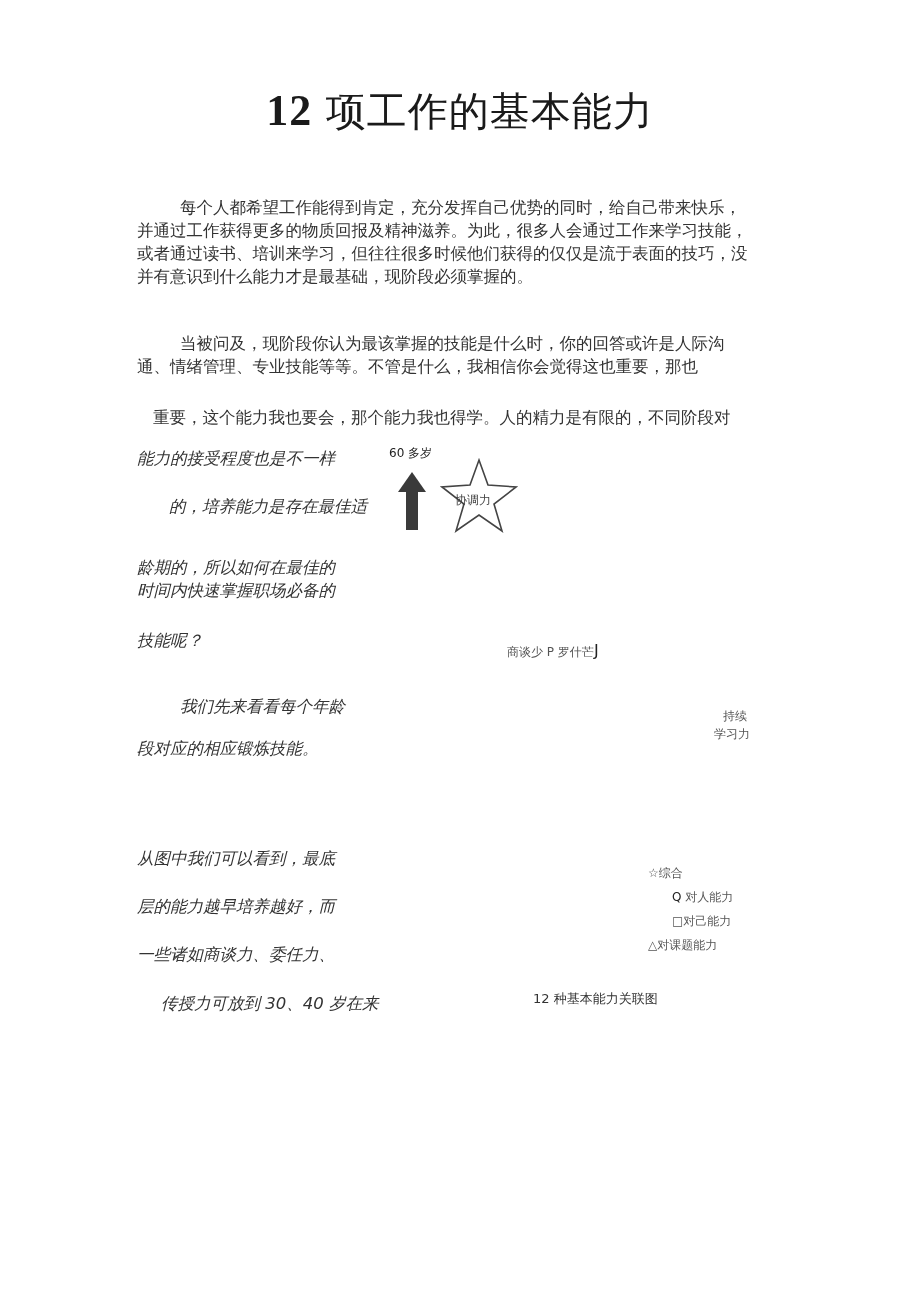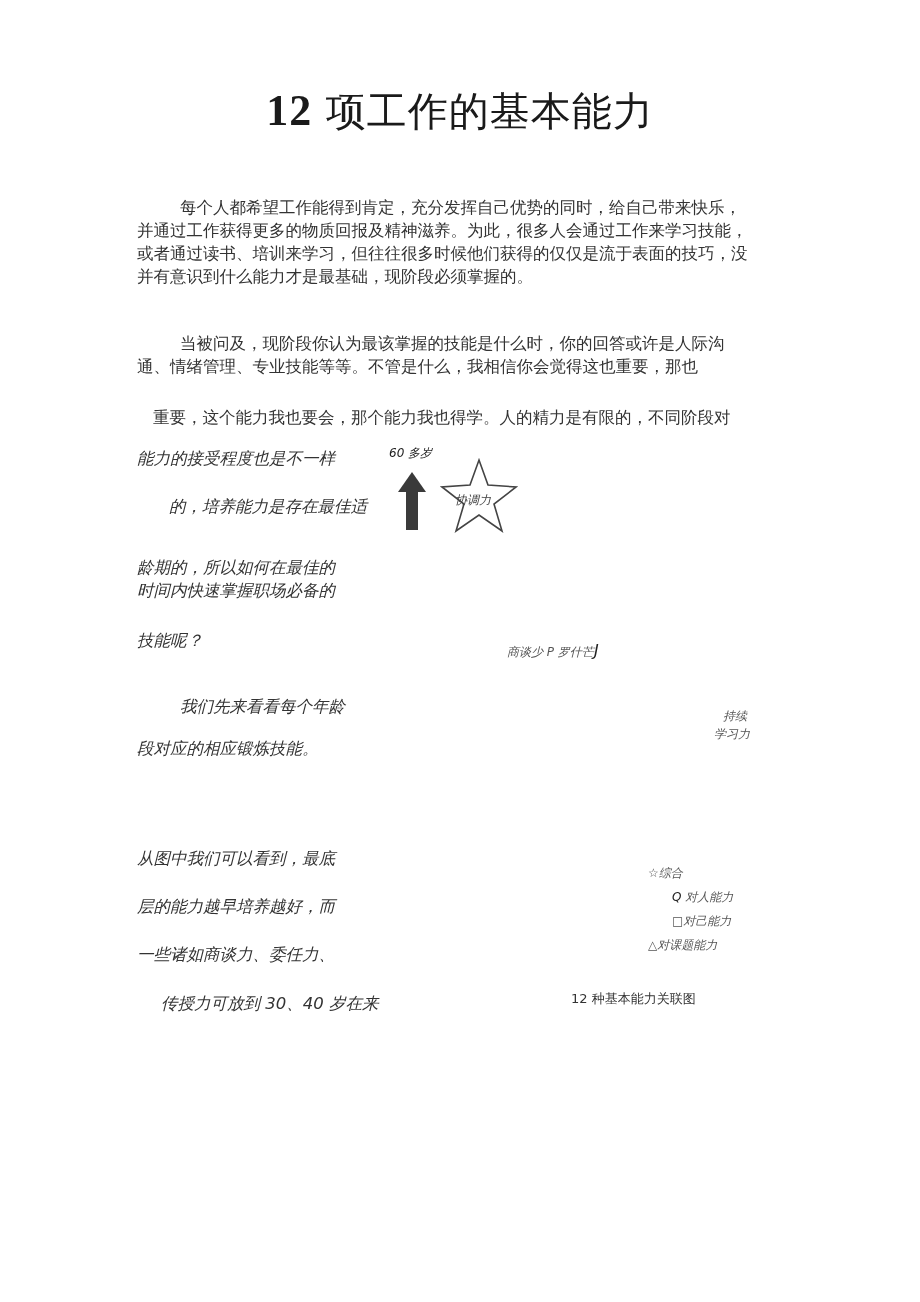--- a/index.html
+++ b/index.html
@@ -6,21 +6,21 @@
   body { width: 920px; height: 1302px; position: relative; overflow: hidden;
          font-family: "DejaVu Sans", "Liberation Sans", sans-serif; color: #333; }
   .page { position: absolute; left: 0; top: 0; width: 920px; height: 1232px; }
   .abs { position: absolute; white-space: nowrap; }
   .title { left: 0; width: 920px; top: 84px; text-align: center; font-size: 40px; color: #1a1a1a;
            font-family: "DejaVu Serif", "Liberation Serif", serif; letter-spacing: 1px; }
   .title .num { font-weight: bold; font-family: "Liberation Serif", "DejaVu Serif", serif; font-size: 44px; }
   .body { font-size: 16.5px; color: #333; line-height: 23px; }
   .indent { display: inline-block; width: 43px; }
   .narrow { font-size: 16.5px; color: #333; font-style: italic; }
-  .diag-small { font-size: 12px; color: #555; font-style: italic; }
+  .diag-small { font-size: 12px; color: #555; }
   .legend { font-size: 12px; color: #555; line-height: 24px; }
   .arrow-shaft { position: absolute; left: 406px; top: 490px; width: 12px; height: 40px; background: #3a3a3a; }
   .arrow-head { position: absolute; left: 398px; top: 472px; width: 0; height: 0;
                 border-left: 14px solid transparent; border-right: 14px solid transparent; border-bottom: 20px solid #3a3a3a; }
   .star { position: absolute; left: 440px; top: 457px; }
 </style>
 </head>
 <body>
 
 <div class="page">
@@ -68,30 +68,30 @@
 
   <div class="abs diag-small" style="left:507px; top:641px;">
     <span>商谈少 P 罗什芒</span><span style="font-size:16px; color:#222;">J</span>
   </div>
 
   <div class="abs diag-small" style="left:714px; top:691px; text-align:center; line-height:18px;">
     <div style="padding-left:6px;margin-top:16px;">持续</div>
     <div>学习力</div>
   </div>
 
-  <div class="abs legend" style="left:648px; top:861px;font-style:italic;">
+  <div class="abs legend" style="left:648px; top:861px;">
     <div>
       <span>☆</span><span>综合</span>
     </div>
     <div style="padding-left:24px;">
       <span style="color:#222;">Q</span> <span>对人能力</span>
     </div>
     <div style="padding-left:24px;">
       <span>□</span><span>对己能力</span>
     </div>
     <div>
       <span>△</span><span>对课题能力</span>
     </div>
   </div>
 
-  <div class="abs" style="left:533px; top:990px; font-size:13px; color:#333;margin-left:38px;">12 种基本能力关联图</div>
+  <div class="abs" style="left:533px; top:990px; font-size:13px; color:#333;">12 种基本能力关联图</div>
 
 </div>
 
 </body></html>

